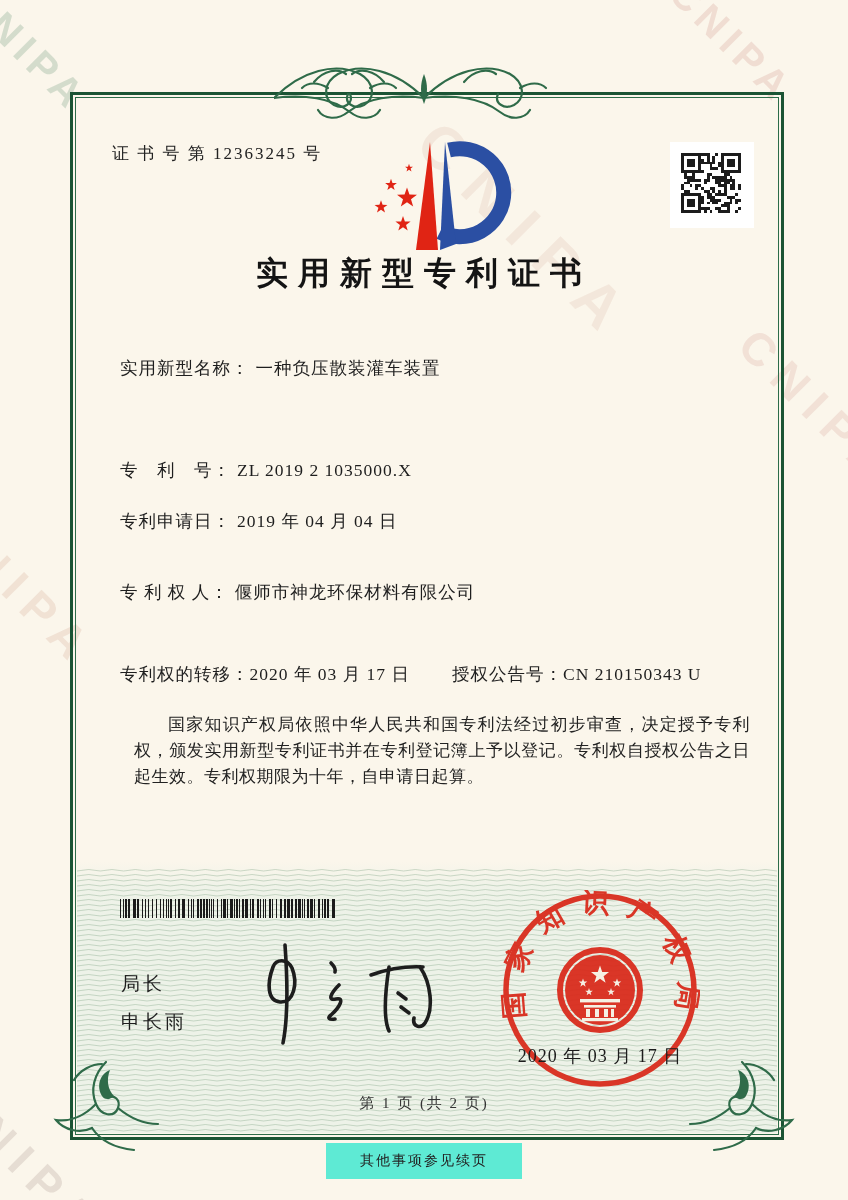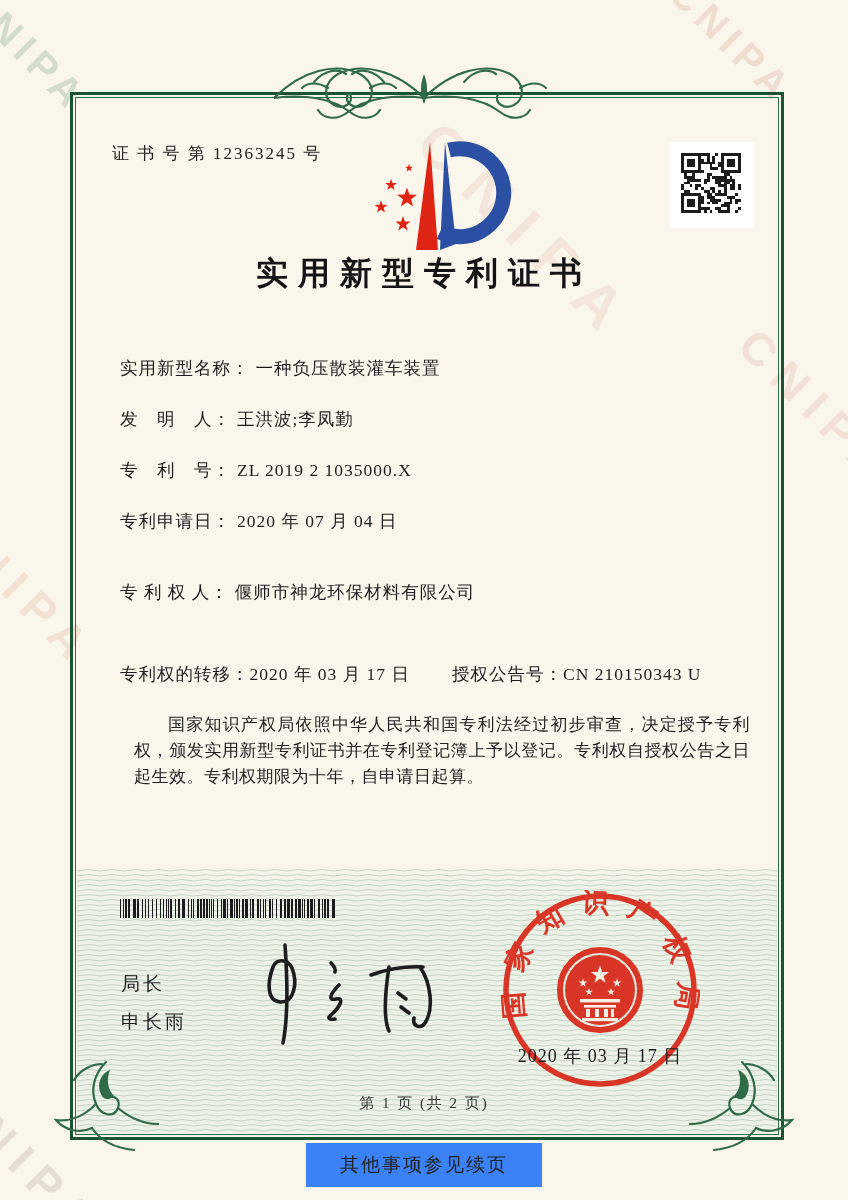--- a/index.html
+++ b/index.html
@@ -59,21 +59,21 @@
   .director-title{position:absolute;left:121px;top:971px;z-index:4;font-size:19px;letter-spacing:3px;}
   .director-name{position:absolute;left:121px;top:1009px;z-index:4;font-size:19px;letter-spacing:3px;}
   .signature{position:absolute;left:243px;top:933px;width:212px;height:118px;z-index:4;}
   .signature path{fill:none;stroke:#1d1d1d;stroke-width:3.6;stroke-linecap:round;stroke-linejoin:round;}
   .seal{position:absolute;left:500px;top:890px;width:200px;height:200px;z-index:4;opacity:.95;}
   .seal-date{position:absolute;left:500px;top:1044px;width:200px;text-align:center;z-index:5;
              font-size:18px;letter-spacing:1px;color:#1c1c1c;white-space:nowrap;}
   .page-num{position:absolute;left:0;top:1094px;width:100%;text-align:center;z-index:4;
             font-size:15px;letter-spacing:2px;color:#333;}
   .cont-note{position:absolute;left:50%;top:1143px;transform:translateX(-50%);z-index:3;
-             background:#3b82f6;padding:9px 34px;font-size:19px;letter-spacing:2px;color:#222;}
+             background:#5eead4;padding:9px 34px;font-size:14px;letter-spacing:2px;color:#222;}
 </style>
 </head>
 <body>
 
 <div class="page">
 
   <div class="wm wm1">CNIPA</div>
   <div class="wm wm2">CNIPA</div>
   <div class="wm wm3">CNIPA</div>
   <div class="wm wm4">CNIPA</div>
@@ -626,28 +626,25 @@
         <div class="qm"></div>
         <div></div>
       </div>
   </div>
 
   <div class="title">实用新型专利证书</div>
 
   <div class="field f1">
     <span class="lbl">实用新型名称：</span><span class="val">一种负压散装灌车装置</span>
   </div>
-  <div class="field f2">
-    <span class="lbl">发　明　人：</span><span class="val">王洪波;李凤勤</span>
-  </div>
   <div class="field f3">
     <span class="lbl">专　利　号：</span><span class="val">ZL 2019 2 1035000.X</span>
   </div>
   <div class="field f4">
-    <span class="lbl">专利申请日：</span><span class="val">2020 年 07 月 04 日</span>
+    <span class="lbl">专利申请日：</span><span class="val">2019 年 04 月 04 日</span>
   </div>
   <div class="field f5">
     <span class="lbl">专 利 权 人：</span><span class="val">偃师市神龙环保材料有限公司</span>
   </div>
 
   <div class="grant-row">
     <span class="grant-a"><span>专利权的转移：</span><span class="val">2020 年 03 月 17 日</span></span>
     <span class="grant-b"><span>授权公告号：</span><span class="val">CN 210150343 U</span></span>
   </div>
 

